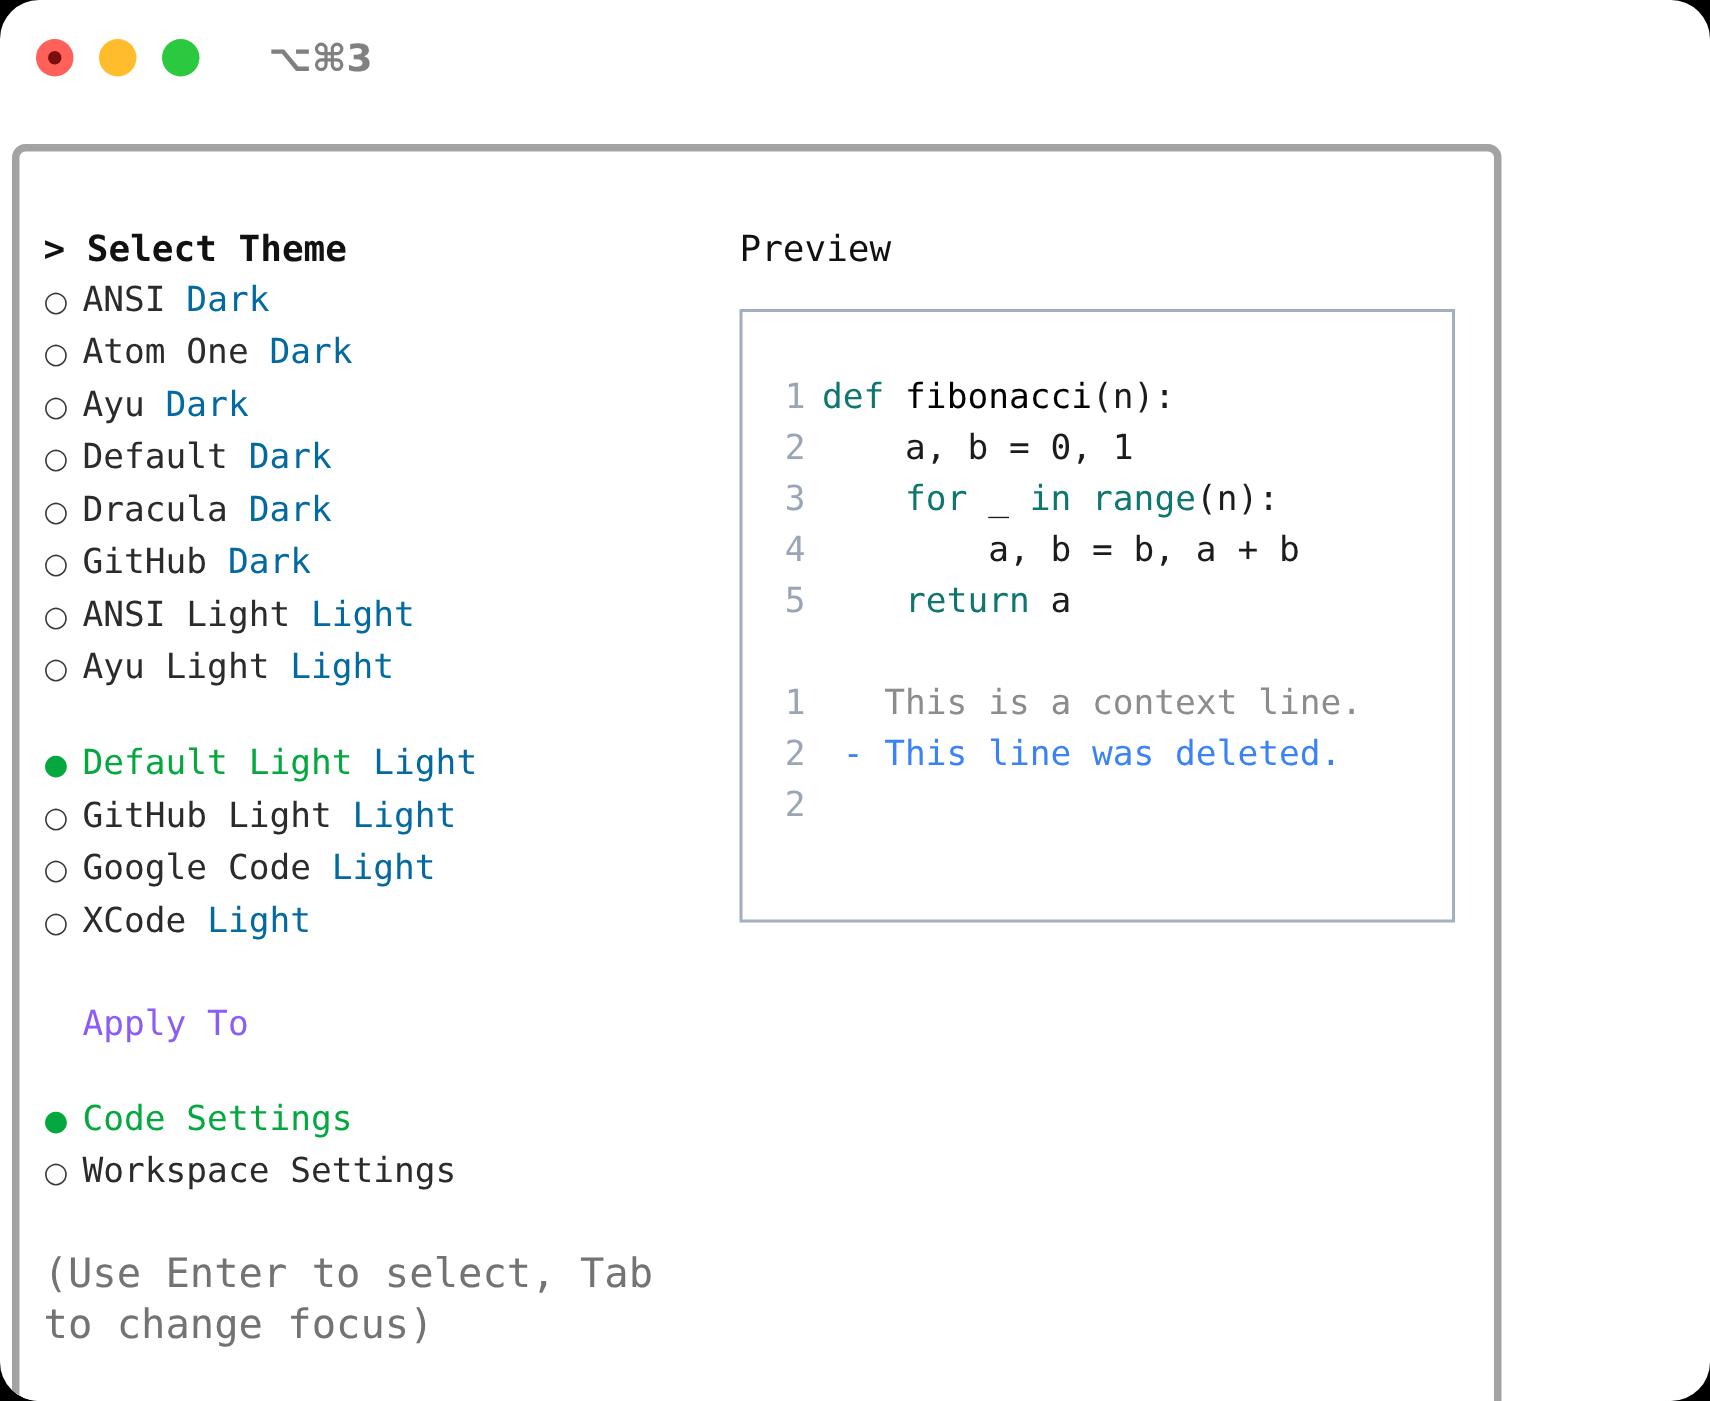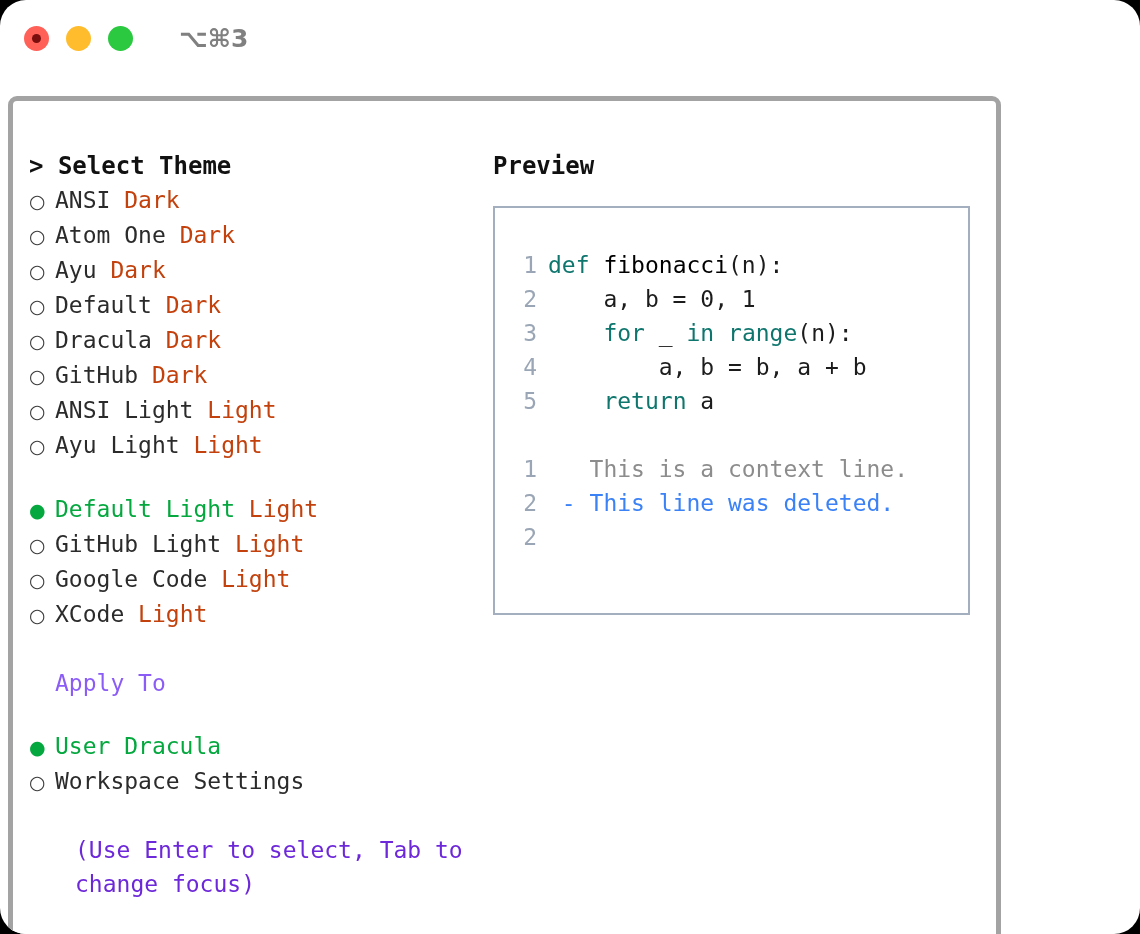--- a/index.html
+++ b/index.html
@@ -90,41 +90,40 @@
   .marker {
     width: 26px;
     flex: 0 0 26px;
     color: #3a3a3a;
     font-family: "DejaVu Sans", "Liberation Sans", sans-serif;
     font-size: 19px;
   }
   .marker.sel { color: #05a83f; }
   .row .label { color: #2b2b2b; }
   .row.selected .label { color: #05a83f; margin-top: 29px; }
-  .row .tag { color: #c2410c; }
+  .row .tag { color: #0369a1; }
   .apply-header {
     font-size: 23px;
     color: #8b5cf6;
     line-height: 34px;
     padding-left: 26px;
     white-space: pre;
   }
   .spacer-lg { height: 34px; }
   .hint {
-    color: #6d28d9;
-    font-size: 23px;
+    color: #737373;
+    font-size: 27px;
     line-height: 34px;
     width: 410px;
     white-space: pre-wrap;
-    margin-left: 46px;
   }
   
   .preview-title {
     font-size: 24px;
-    font-weight: bold;
+    font-weight: normal;
     color: #111111;
     line-height: 34px;
     padding-left: 4px;
     white-space: pre;
   }
   .code-panel {
     margin-top: 23px;
     margin-left: 4px;
     width: 477px;
     height: 409px;
@@ -189,21 +188,21 @@
             <div class="row"><span class="marker">○</span><span class="label">GitHub Light</span><span class="tag"> Light</span></div>
             <div class="row"><span class="marker">○</span><span class="label">Google Code</span><span class="tag"> Light</span></div>
             <div class="row"><span class="marker">○</span><span class="label">XCode</span><span class="tag"> Light</span></div>
           </div>
 
         <div class="spacer-lg"></div>
 
         <div class="apply-header">Apply To</div>
 
         <div id="apply-list">
-            <div class="row selected"><span class="marker sel">●</span><span class="label">User Dracula</span></div>
+            <div class="row selected"><span class="marker sel">●</span><span class="label">Code Settings</span></div>
             <div class="row"><span class="marker">○</span><span class="label">Workspace Settings</span></div>
           </div>
 
         <div class="spacer-lg"></div>
 
         <div class="hint">(Use Enter to select, Tab to change focus)</div>
       </div>
 
       <div class="right-col">
         <div class="preview-title">Preview</div>

